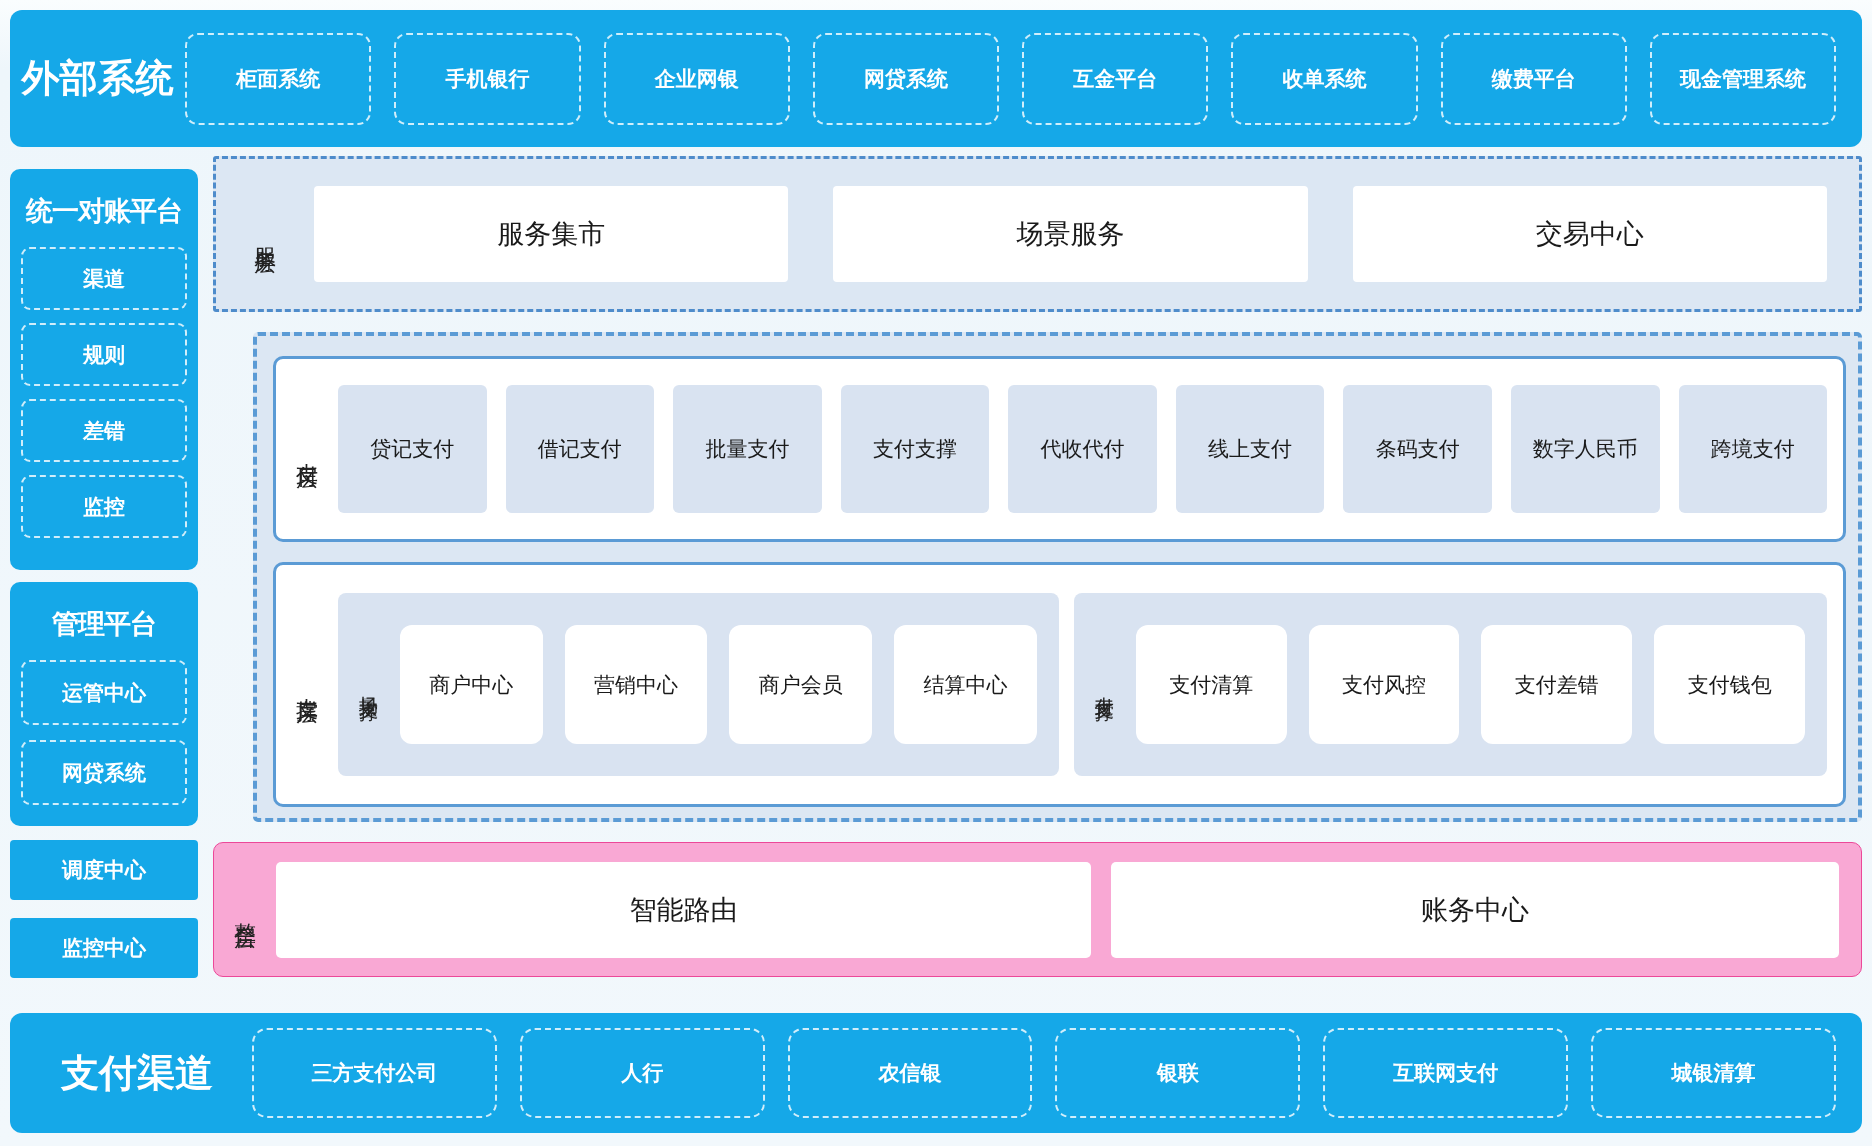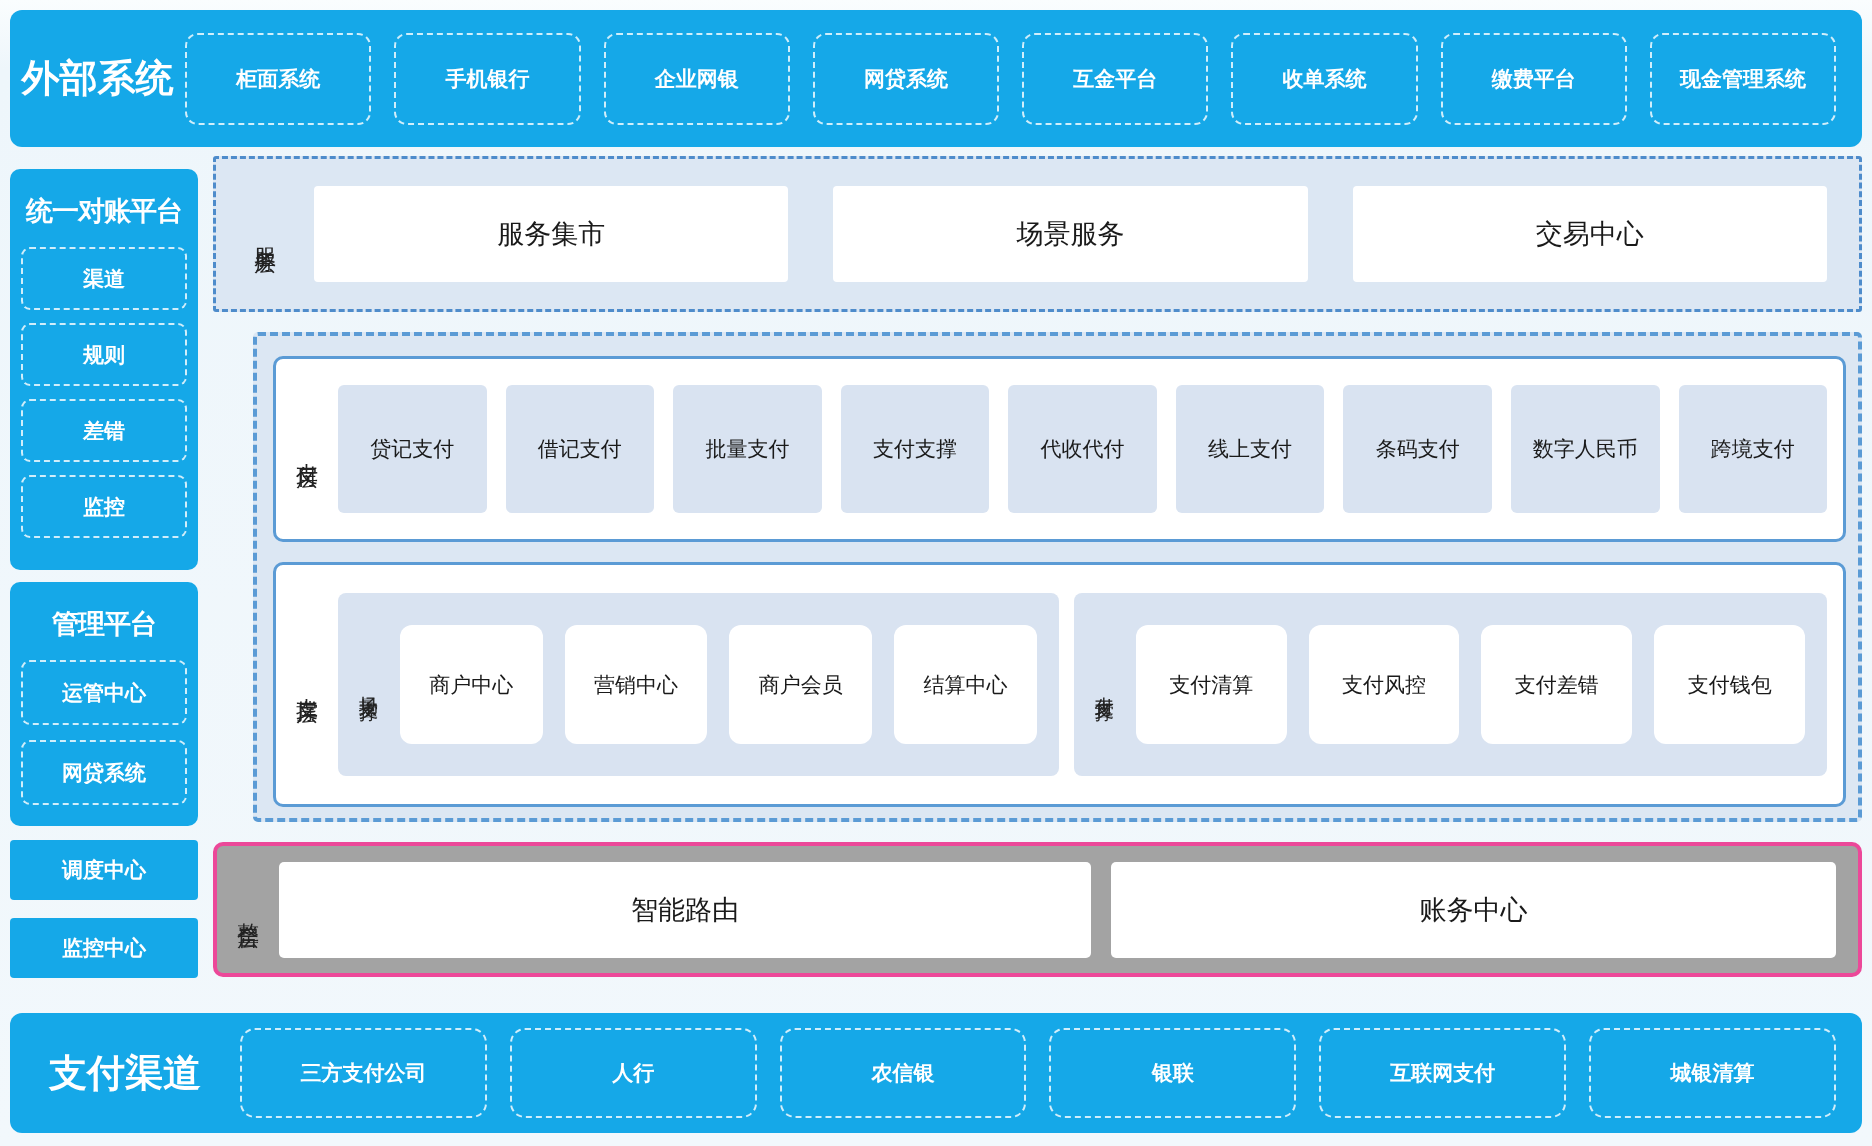--- a/index.html
+++ b/index.html
@@ -6,21 +6,21 @@
   html,body { width:1872px; height:1146px; }
   body { font-family:"Liberation Sans","DejaVu Sans",sans-serif; background:linear-gradient(180deg,#fafdfe 0%,#eef6fb 6%,#f2f8fc 100%); }
   .page { width:1872px; height:1146px; padding:10px; }
 
   
   .band { background:#15a8e8; border-radius:12px; display:flex; align-items:center; color:#fff; }
   .band-top { height:137px; margin-bottom:9px; }
   .band-bottom { height:120px; margin-top:35px; }
   .band-label { font-size:38px; font-weight:bold; white-space:nowrap; text-align:center; }
   .band-top .band-label { width:175px; }
-  .band-bottom .band-label { width:230px; }
+  .band-bottom .band-label { width:230px;margin-left:12px; }
   .chip-row { flex:1; display:flex; gap:23px; margin-right:26px; align-items:center; }
   .chip { flex:1; border:2px dashed rgba(255,255,255,.8); border-radius:13px; display:flex; align-items:center; justify-content:center; font-size:21px; font-weight:bold; color:#fff; }
   .band-top .chip { height:92px; }
   .band-bottom .chip { height:90px; border-radius:15px; }
 
   
   .body-row { display:flex; }
   .sidebar { width:188px; display:flex; flex-direction:column; }
   .main { flex:1; margin-left:15px; display:flex; flex-direction:column; }
 
@@ -61,21 +61,21 @@
   .support-groups { flex:1; display:flex; gap:15px; margin-right:16px; }
   .sub-panel { background:#d9e3f1; border-radius:8px; height:183px; display:flex; align-items:center; }
   .sub-panel .vlabel-col { width:62px; }
   .sub-panel .vlabel { font-size:19px; letter-spacing:2px; }
   .sub-items { flex:1; display:flex; gap:22px; margin-right:22px; }
   .sub-item { flex:1; height:119px; background:#fff; border-radius:12px; display:flex; align-items:center; justify-content:center; font-size:21px; color:#1a1a1a; }
   .group-scene { flex:1;align-items:center; }
   .group-pay { flex:1.045; }
 
   
-  .integrate-layer { margin-top:20px; height:135px; background:#a3a3a3; border:4px solid #ec4899; border-radius:10px; display:flex; align-items:center; }
+  .integrate-layer { margin-top:20px; height:135px; background:#f9a8d4; border:1px solid #ec4899; border-radius:10px; display:flex; align-items:center; }
   .integrate-layer .vlabel-col { width:62px; }
   .integrate-items { flex:1; display:flex; gap:20px; margin-right:22px; }
   .integrate-items .white-box { height:96px; border-radius:5px; }
   .box-route { flex:1.12; }
   .box-account { flex:1; }
 </style>
 </head>
 <body>
 
 <div class="page">

